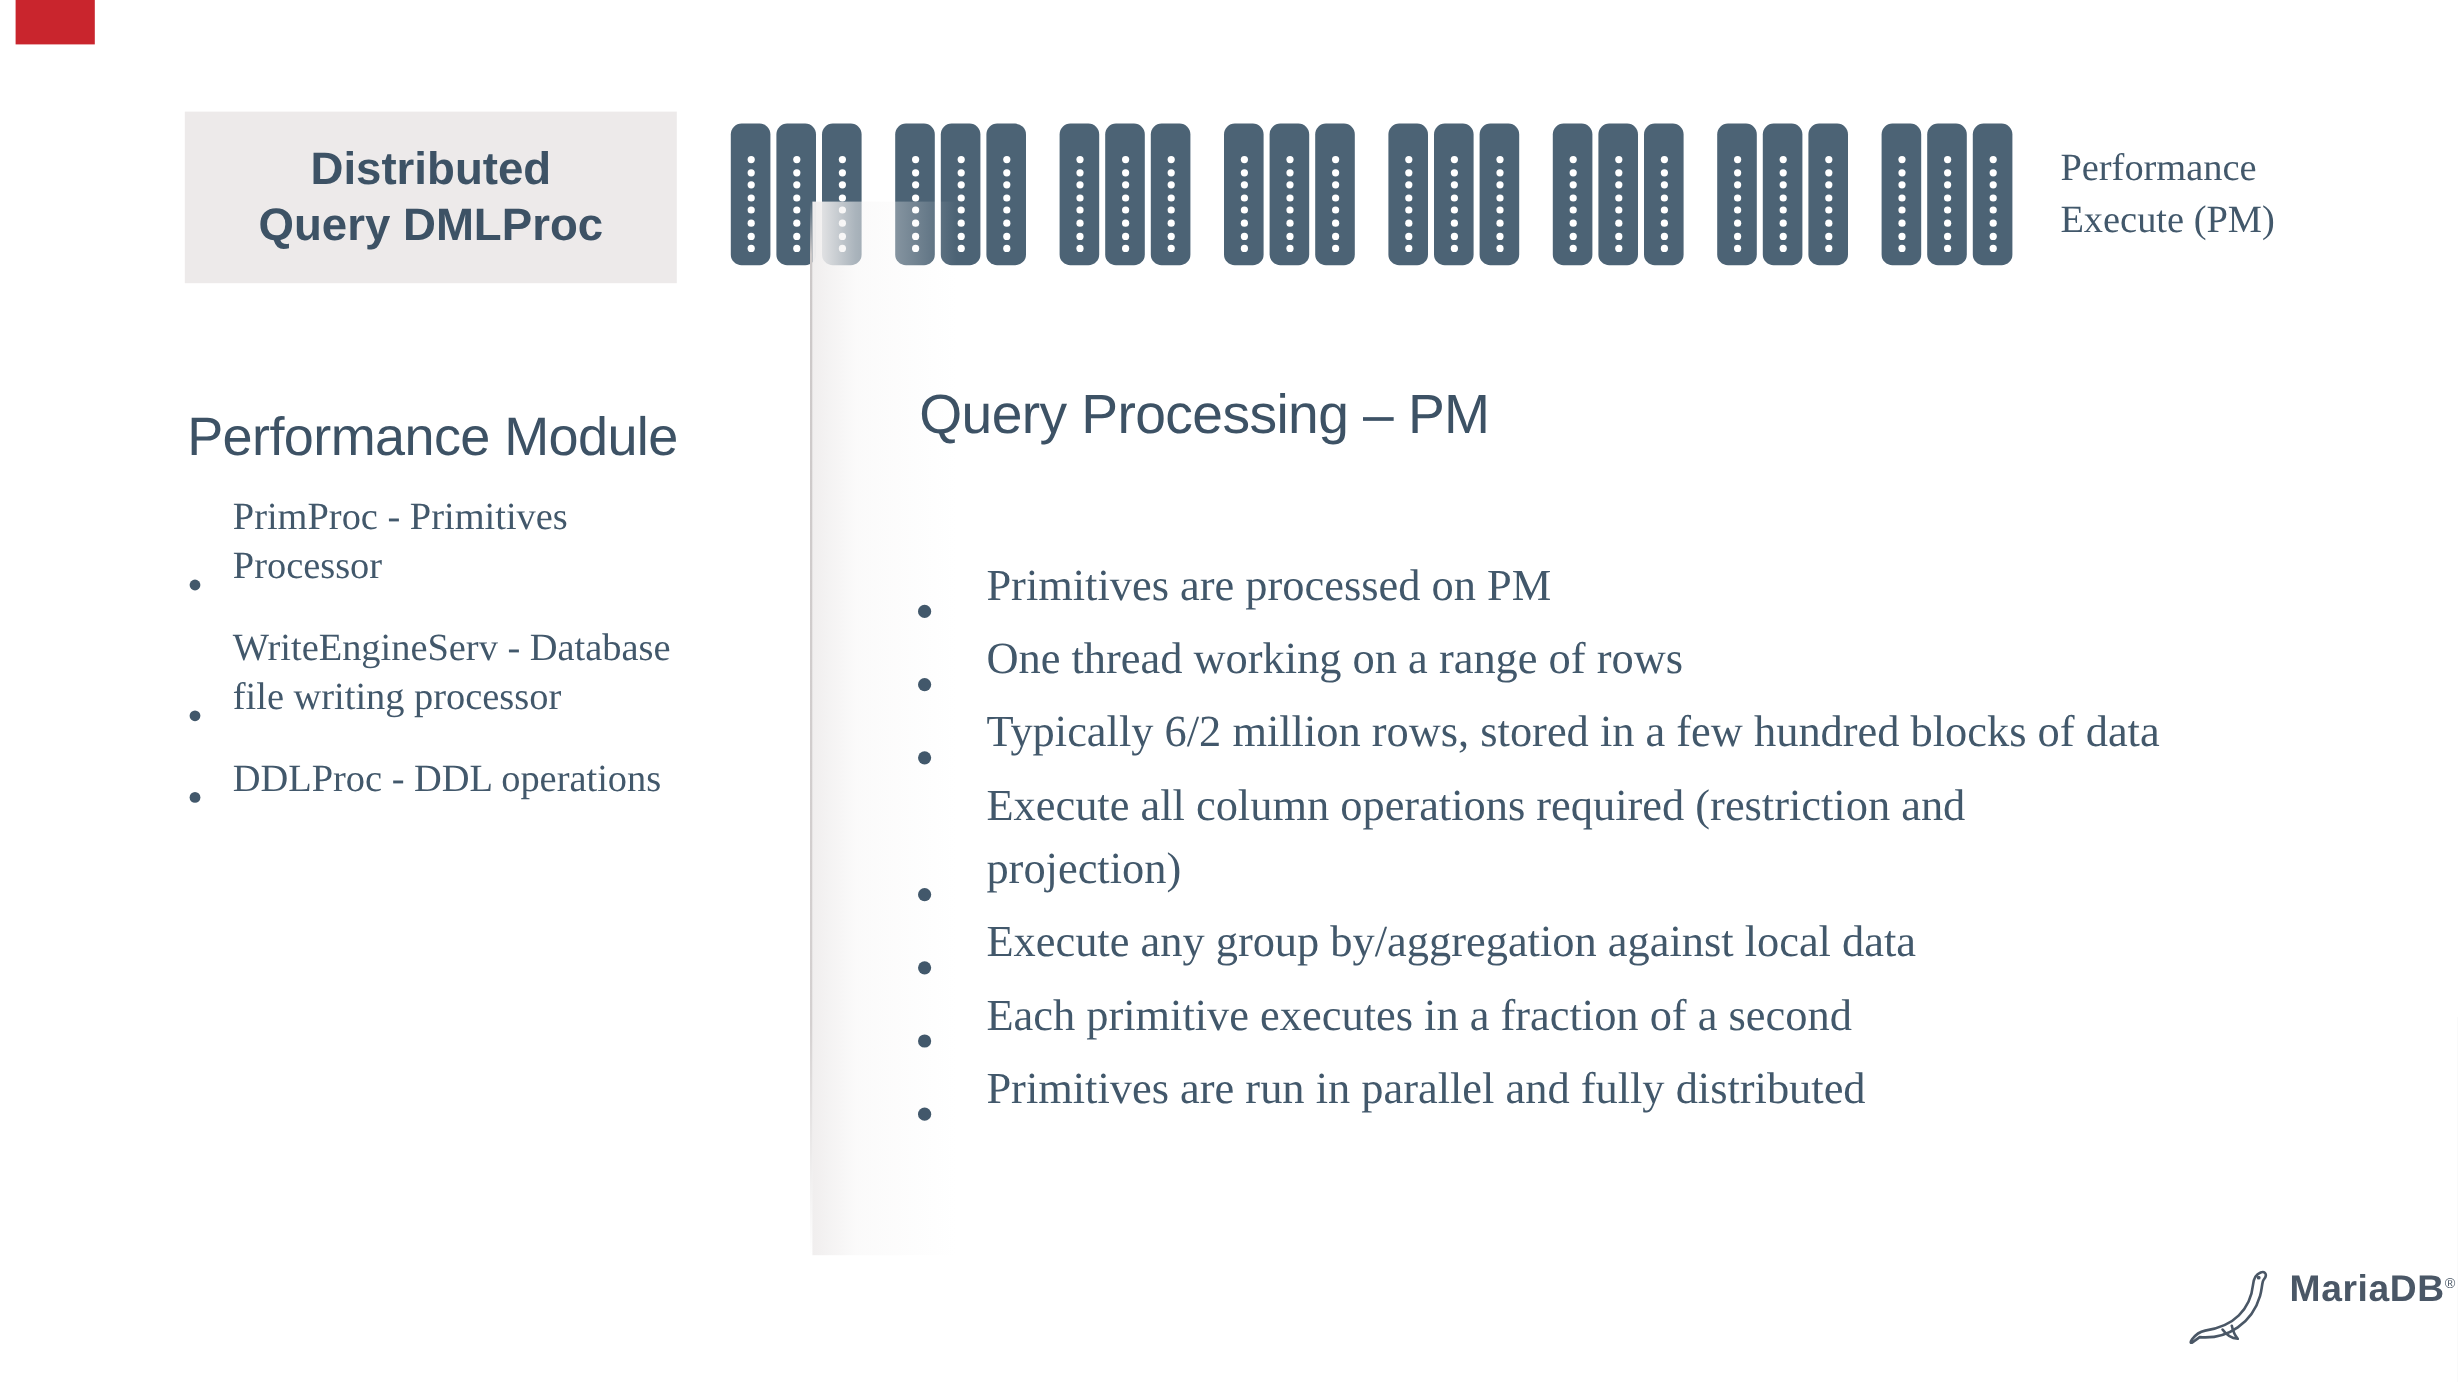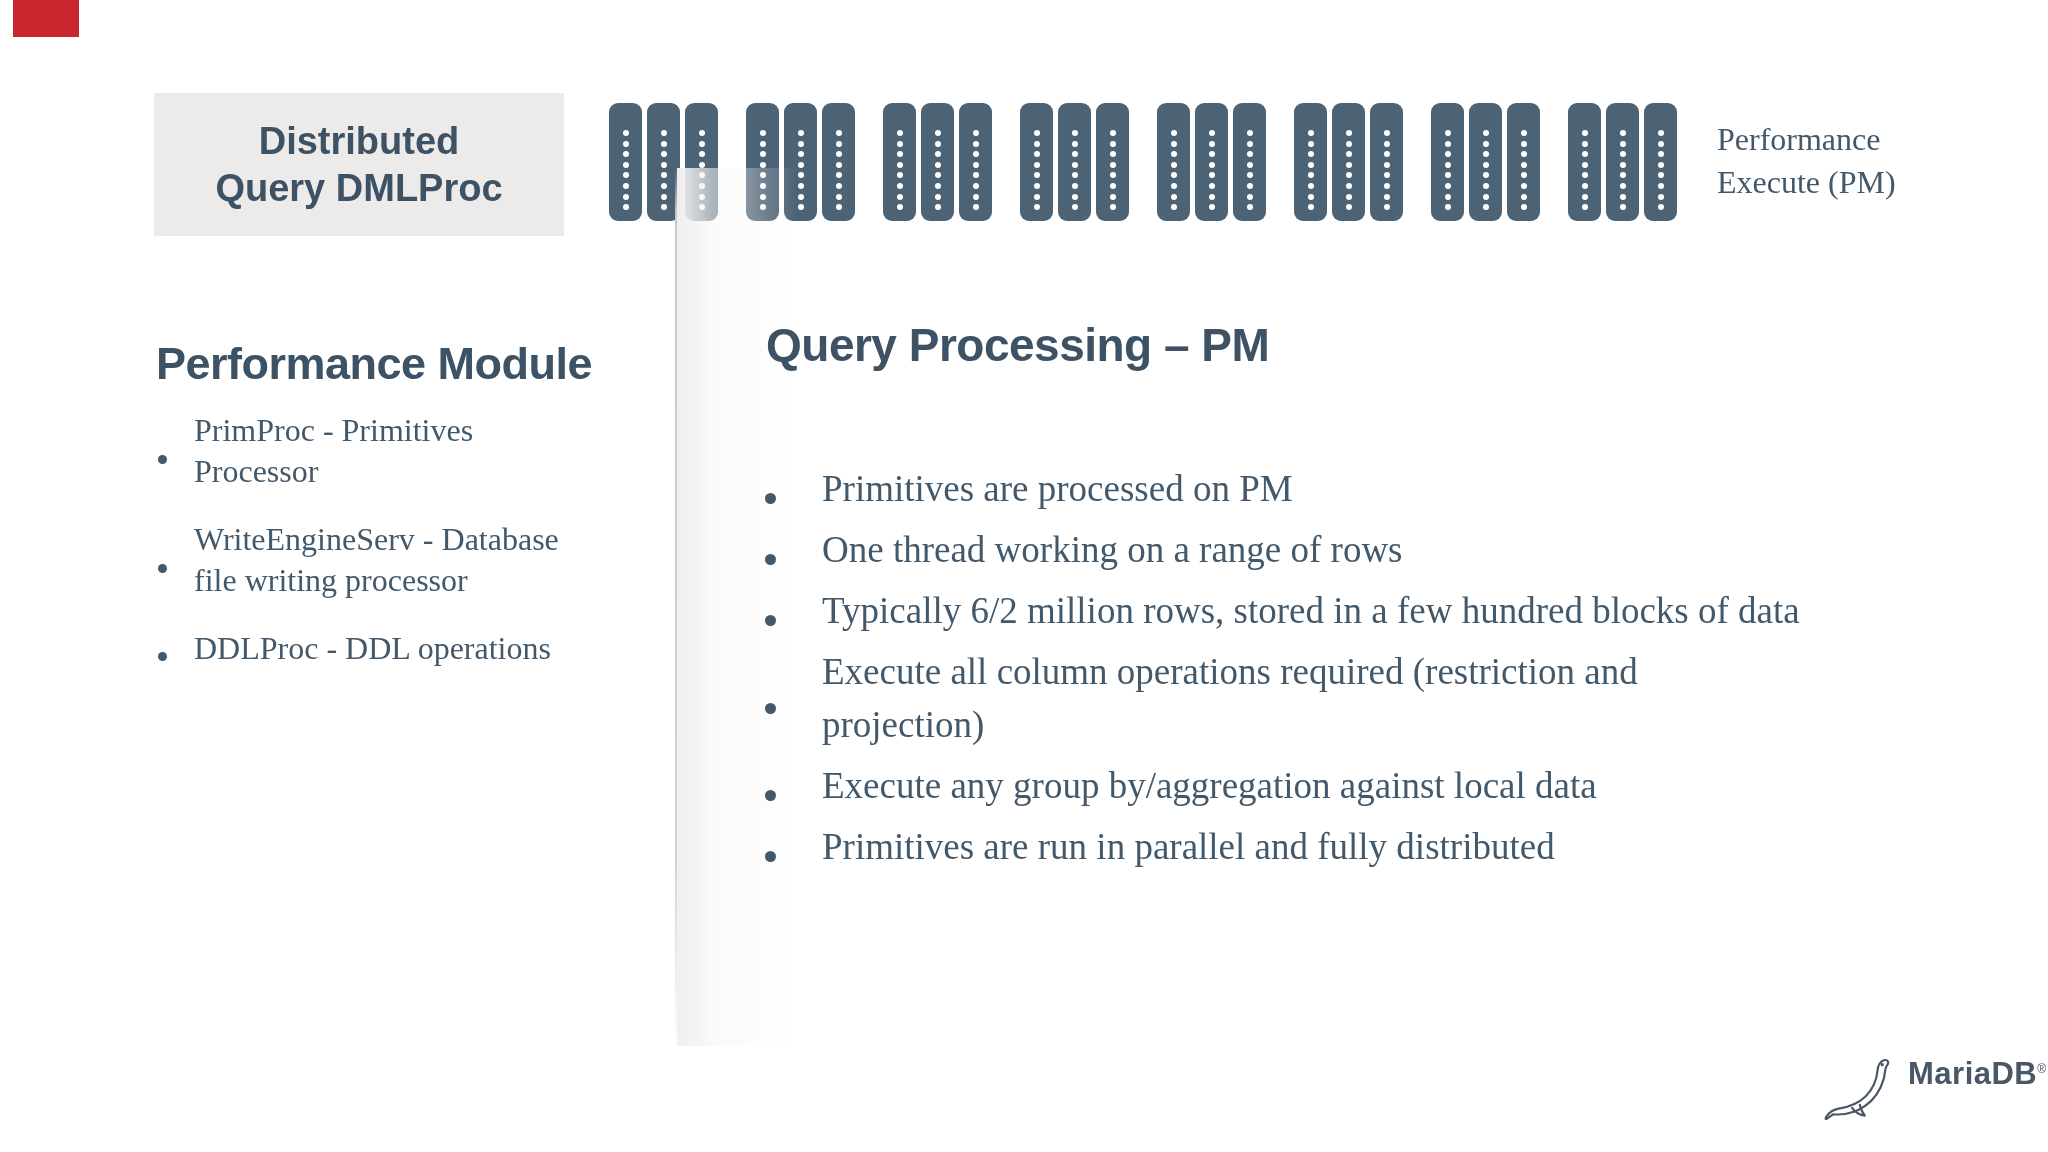--- a/index.html
+++ b/index.html
@@ -33,27 +33,27 @@
   
   .pm-label{position:absolute;left:1717px;top:118px;font-size:32px;line-height:43px;color:var(--slate);}
 
   
   .right-sheet{position:absolute;left:677px;top:168px;width:120px;height:878px;
     background:linear-gradient(to right,#f0eeee 0%,rgba(247,246,246,.55) 30%,rgba(255,255,255,0) 100%);}
   .fold{position:absolute;left:675px;top:168px;width:2px;height:878px;
     background:linear-gradient(to bottom,rgba(200,196,196,0) 0%,#ccc8c8 5%,#d4d0d0 78%,rgba(212,208,208,0) 100%);}
 
   
-  .panel-title{font-family:"Liberation Sans",sans-serif;font-weight:700;color:var(--slate-dark);letter-spacing:-.5px;text-align:right;}
+  .panel-title{font-family:"Liberation Sans",sans-serif;font-weight:400;color:var(--slate-dark);letter-spacing:-.5px;text-align:right;}
   .left-title{position:absolute;left:156px;top:338px;font-size:45px;}
   .right-title{position:absolute;left:766px;top:318px;font-size:46px;}
 
   
   ul{list-style:none;position:absolute;}
-  li{display:flex;align-items:center;}
+  li{display:flex;align-items:flex-end;}
   .b-dot{flex:none;border-radius:50%;background:var(--slate);}
   .left-list{left:158px;top:410px;width:450px;}
   .left-list li{margin-bottom:27px;font-size:32px;line-height:41px;color:var(--slate);}
   .left-list .b-dot{width:9px;height:9px;margin-top:16px;margin-right:27px;}
   .left-list .b-text{width:370px;}
   .right-list{left:765px;top:462px;width:1060px;}
   .right-list li{margin-bottom:8px;font-size:37px;line-height:53px;color:var(--slate);}
   .right-list .b-dot{width:11px;height:11px;margin-top:20px;margin-right:46px;}
   .right-list .b-text{width:980px;}
 
@@ -375,20 +375,24 @@
     <li>
         <span class="b-dot"></span>
         <span class="b-text">Execute all column operations required (restriction and projection)</span>
       </li>
     <li>
         <span class="b-dot"></span>
         <span class="b-text">Execute any group by/aggregation against local data</span>
       </li>
     <li>
         <span class="b-dot"></span>
+        <span class="b-text">Each primitive executes in a fraction of a second</span>
+      </li>
+    <li>
+        <span class="b-dot"></span>
         <span class="b-text">Primitives are run in parallel and fully distributed</span>
       </li>
   </ul>
 
   <div class="logo">
     <svg width="78" height="64" viewBox="0 0 86 70" fill="none">
       <path d="M3 66 C6 62 10 59 15 58 C28 56 38 52 46 44 C54 36 58 26 59 16 C59.5 10 62 6 66 4.5 C69.5 3.2 71.5 5.5 70.5 8.5 C70 10 68.5 11 68 13 C67 17 67 21 65.5 26 C62 38 55 48 45 55 C35 62 22 65 10 64 L3 69 C1.2 70 1.5 68 3 66 Z" stroke="#4a5766" stroke-width="2.4" stroke-linejoin="round" stroke-linecap="round"></path>
       <path d="M31 57 C34.5 62 39 65 45 65.5 C42 62 40.5 58 39.5 53.5" stroke="#4a5766" stroke-width="2.4" stroke-linejoin="round" stroke-linecap="round"></path>
       <circle cx="64.2" cy="9.3" r="1.8" fill="#4a5766"></circle>
     </svg>

